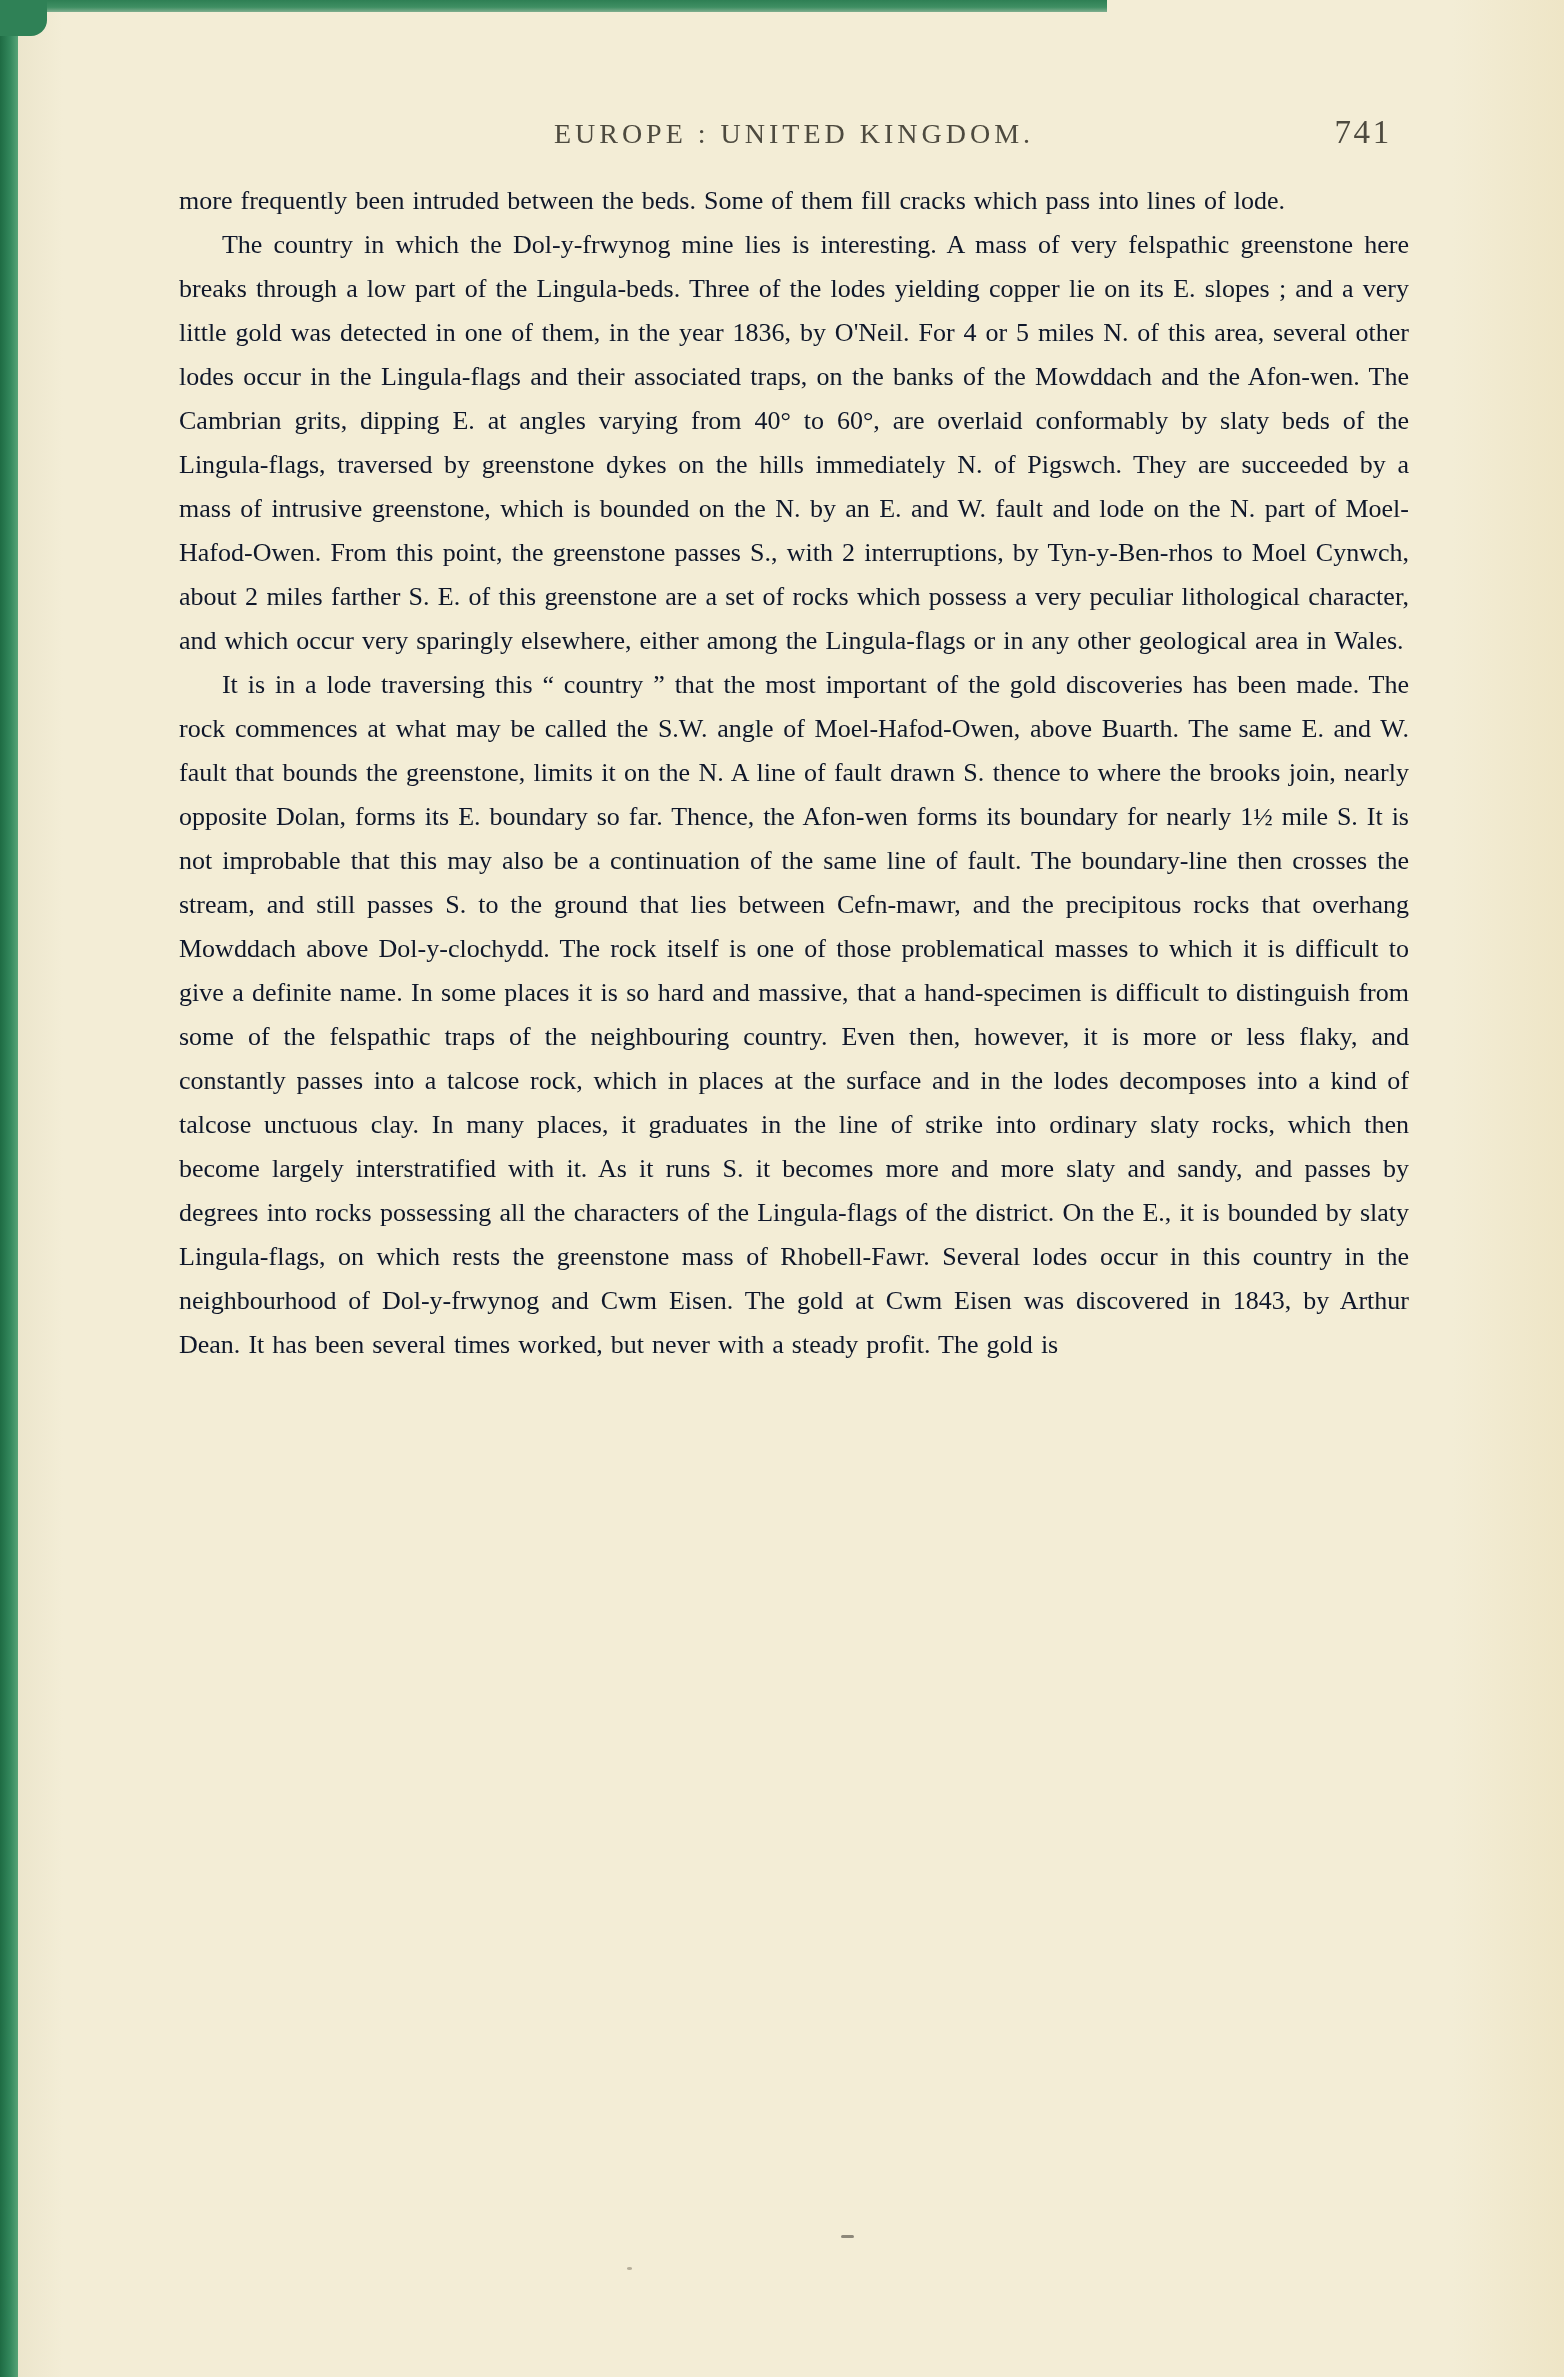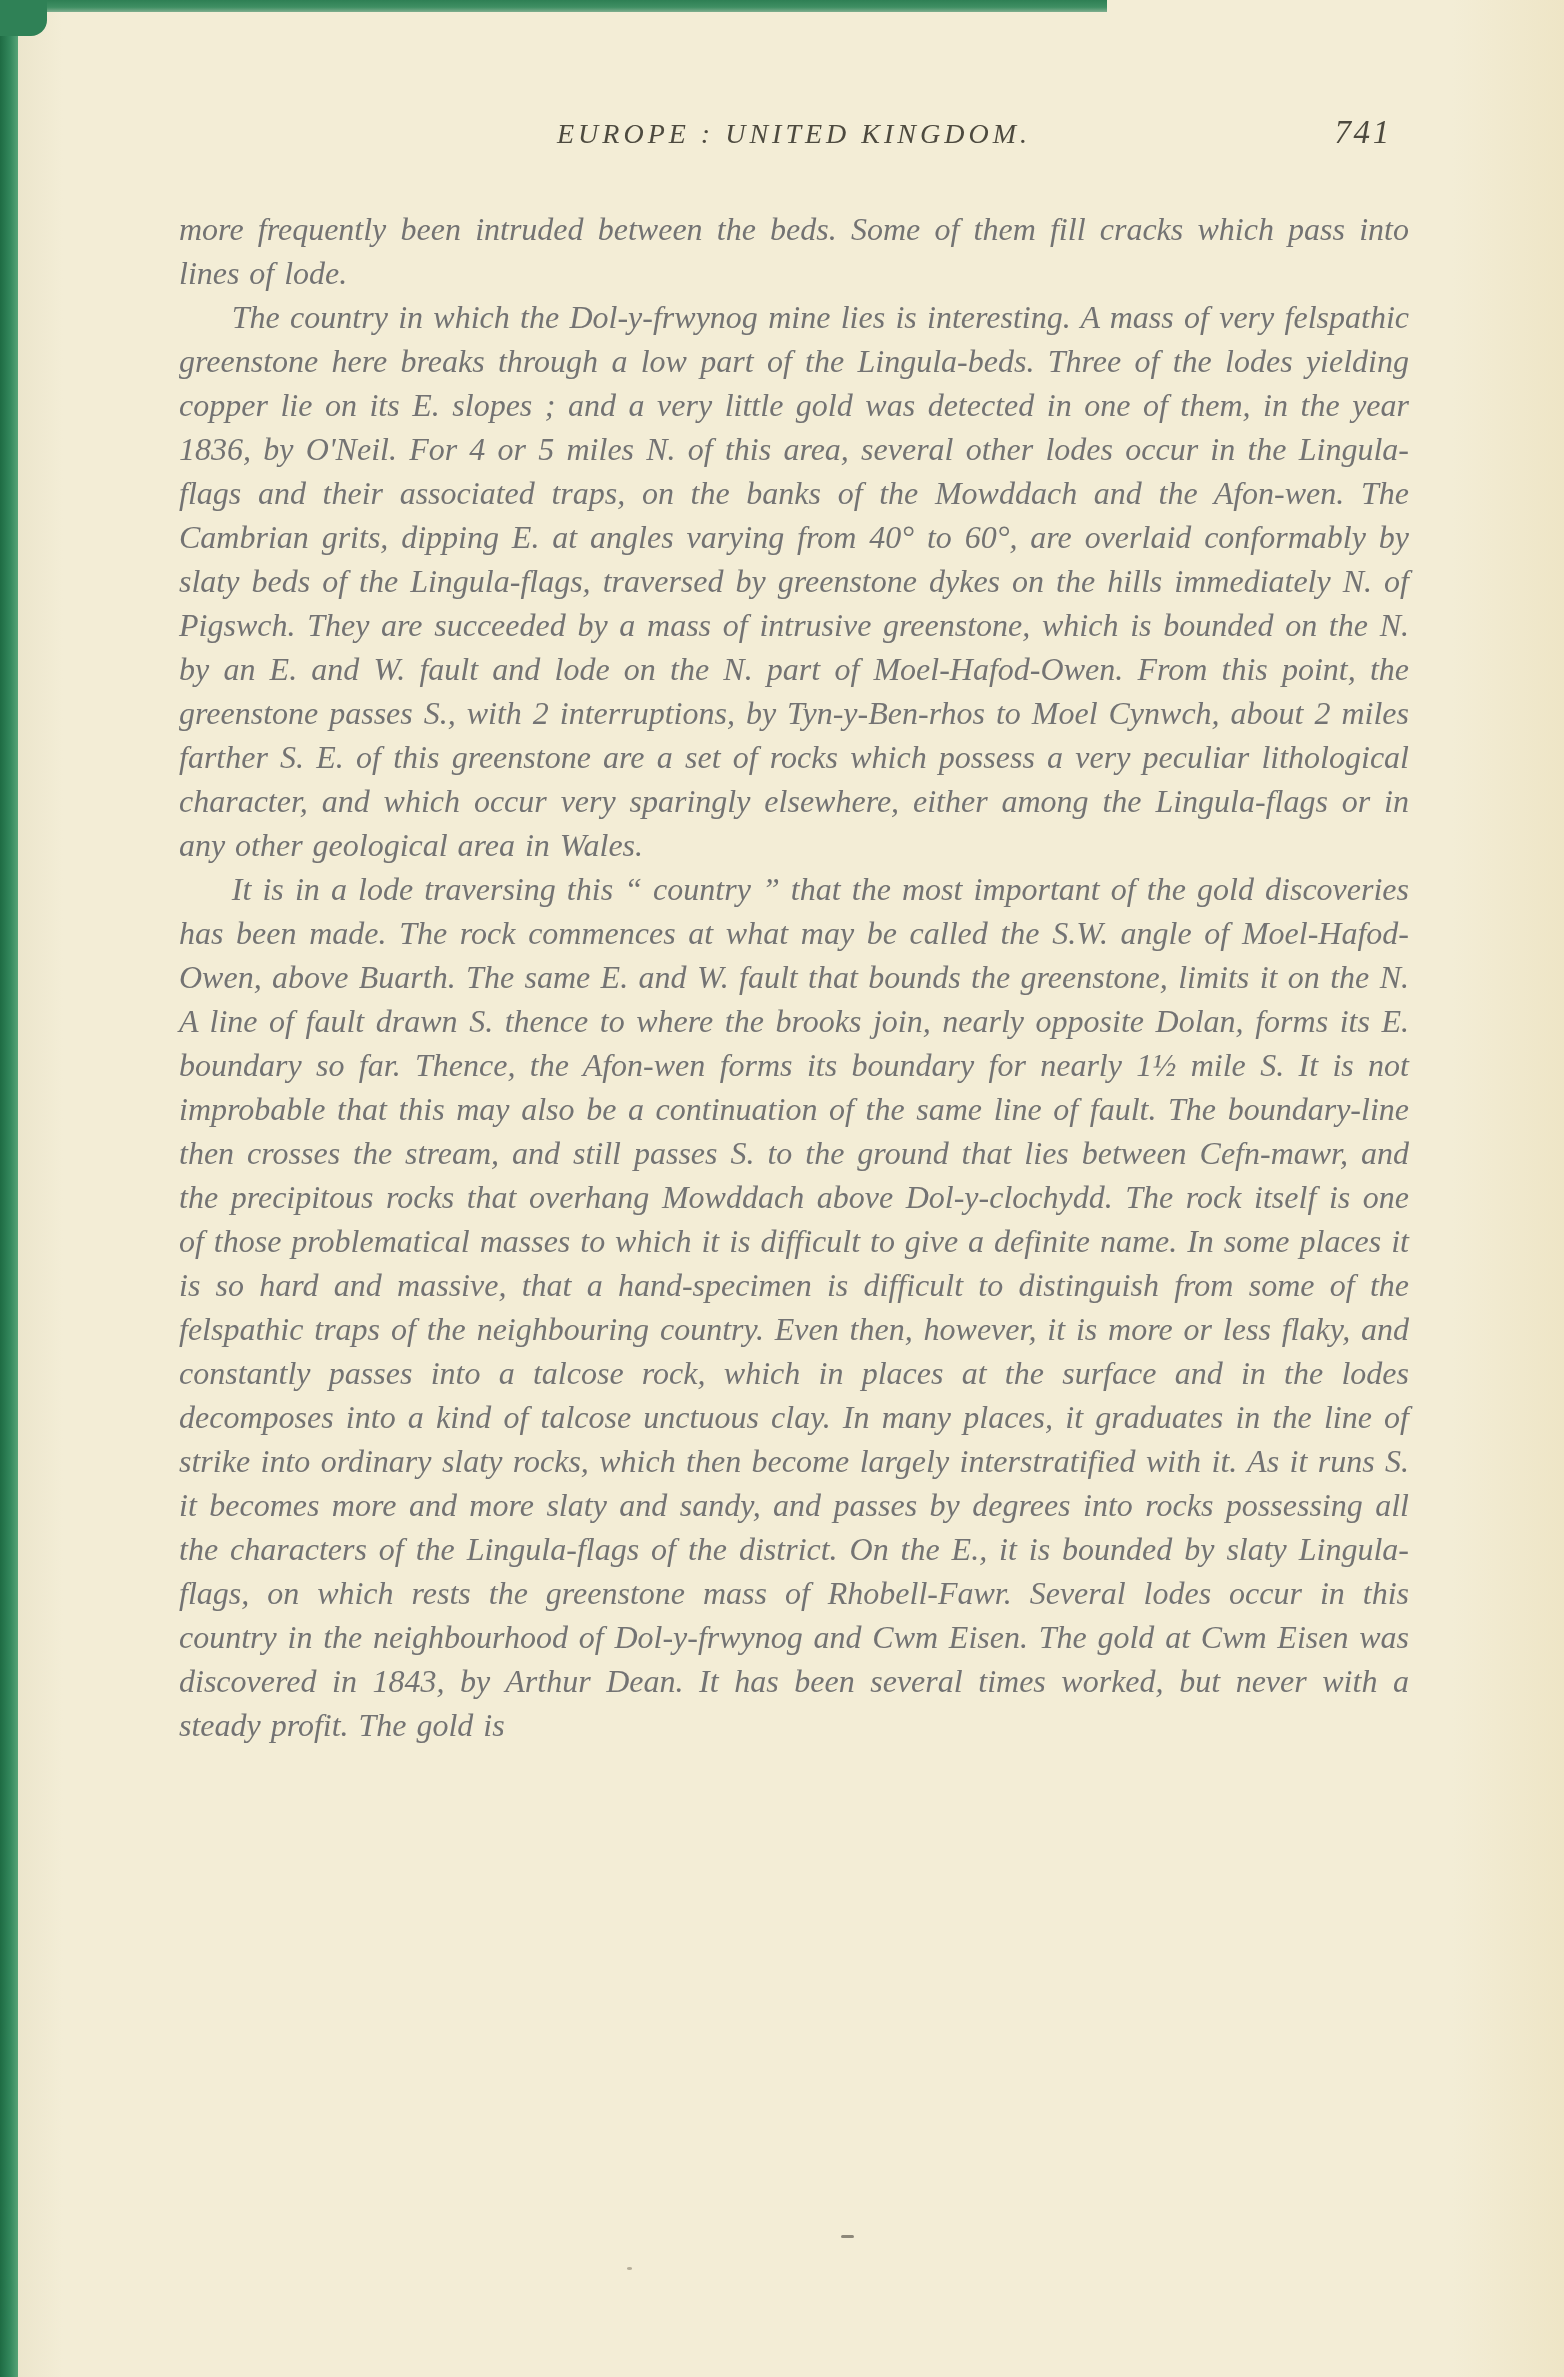--- a/index.html
+++ b/index.html
@@ -12,21 +12,20 @@
     position: relative;
     overflow: hidden;
     font-family: "Liberation Serif", "DejaVu Serif", serif;
     background: linear-gradient(90deg,
       #e9e2c8 0px, #f3edd6 63px,
       #f3edd6 1452px, #eee5c6 1565px);
   }
   .page {
     position: absolute;
     inset: 0;
-    font-style: italic;
   }
   
   .edge-left {
     position: absolute;
     left: 0; top: 0;
     width: 18px; height: 2377px;
     background: linear-gradient(90deg, #1e6b43 0%, #33875c 55%, #57a377 100%);
   }
   .edge-top {
     position: absolute;
@@ -61,24 +60,24 @@
   }
   .page-number {
     position: absolute;
     right: 17px;
     top: -3.6px;
     font-size: 33px;
     letter-spacing: 2.7px;
     color: #4d4a3f;
   }
   .body-text {
-    margin-top: 48px;
-    font-size: 32px;
+    margin-top: 20px;
+    font-size: 26px;
     line-height: 44px;
-    color: #737373;
+    color: #0f172a;
     text-align: justify;
     word-spacing: 0.06em;
   }
   .para {
     margin: 0;
     text-indent: 1.65em;
   }
   .para.no-indent {
     text-indent: 0;
   }

